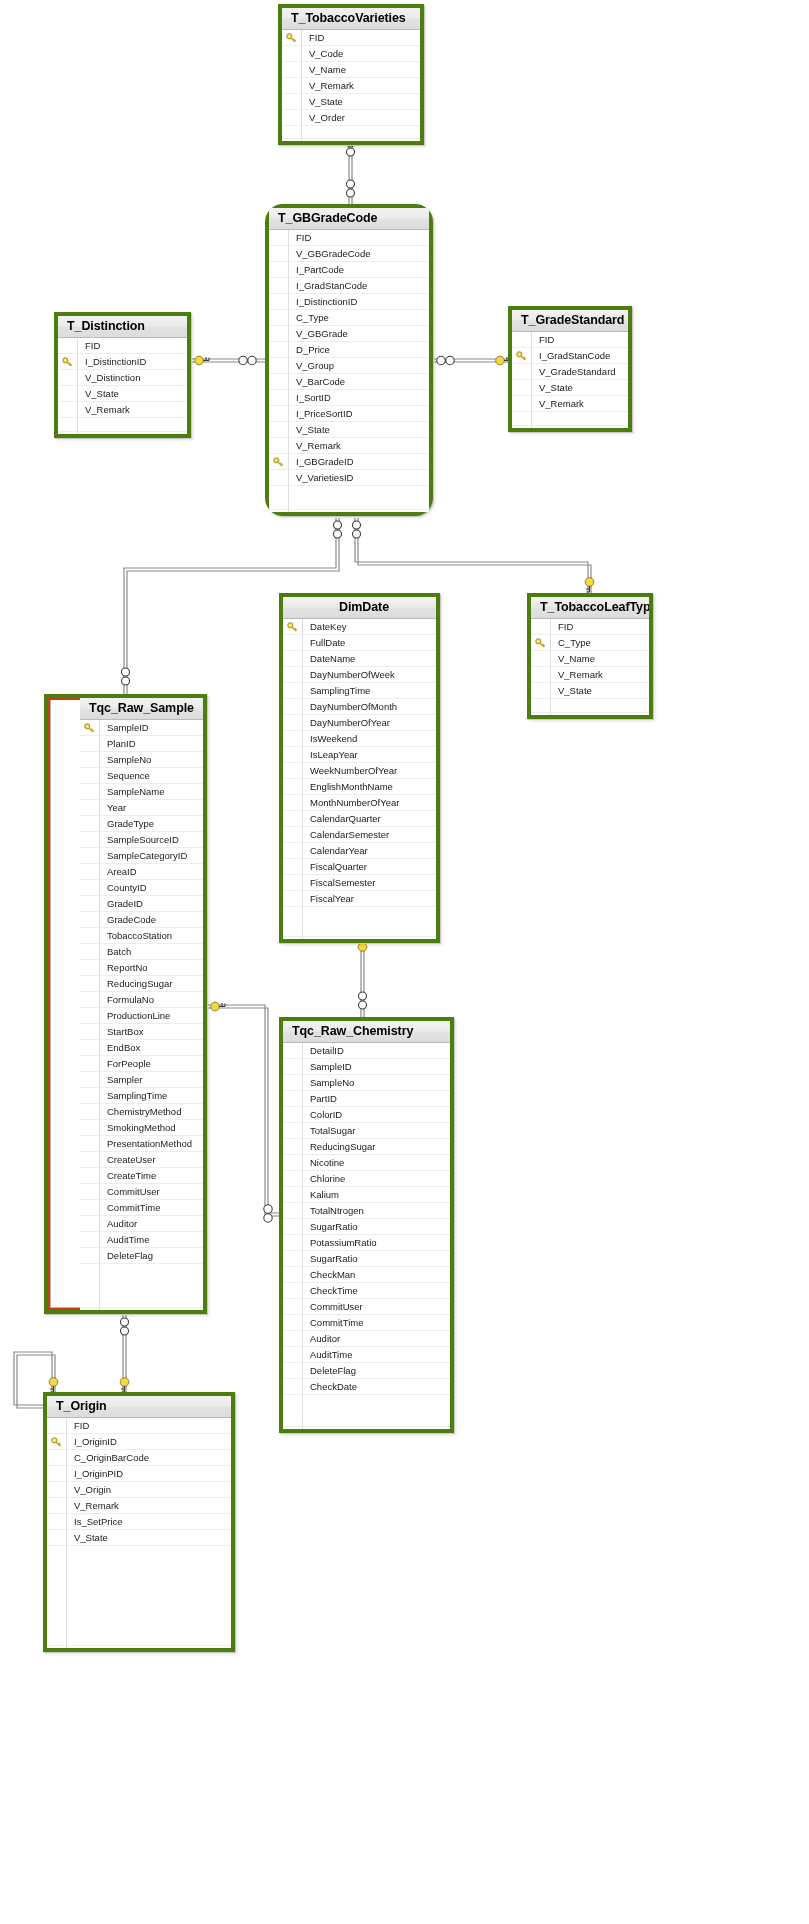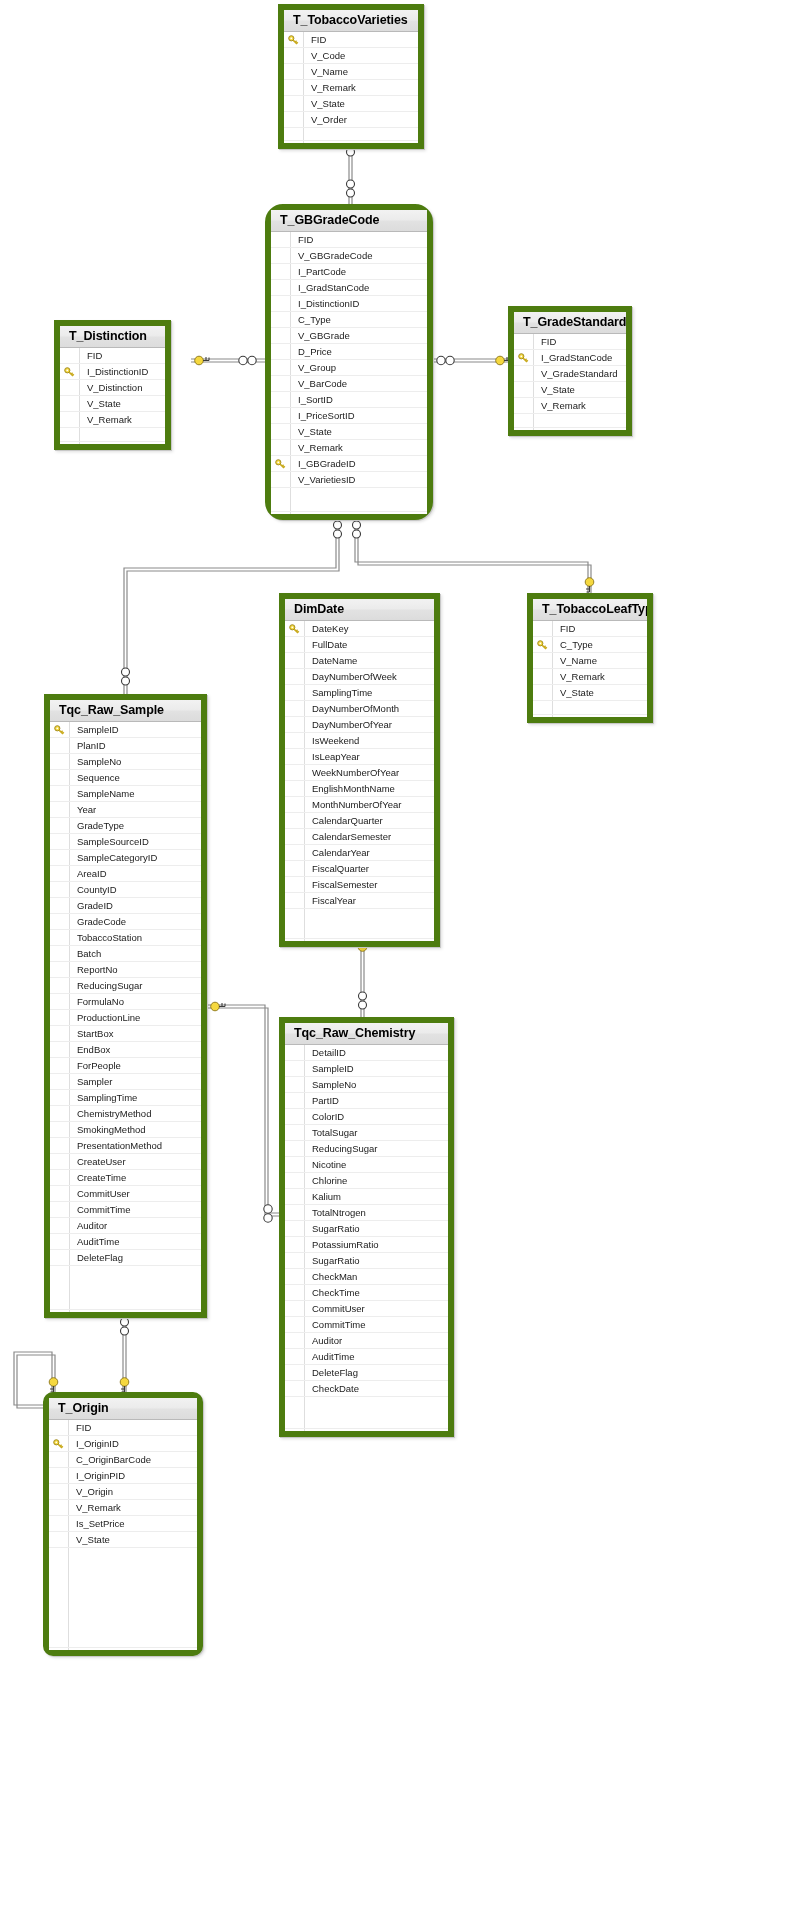--- a/index.html
+++ b/index.html
@@ -8,21 +8,21 @@
     font-family:"Liberation Sans", sans-serif;
     -webkit-font-smoothing:none;
   }
   #canvas{position:absolute;left:0;top:0;width:809px;height:1924px;}
   svg#links{position:absolute;left:0;top:0;width:809px;height:1924px;overflow:visible;}
 
   
   .tbl{
     position:absolute;
     background:#c2410c;
-    border:6px solid #4d7c0f;
+    border:4px solid #4d7c0f;
     box-shadow:1px 1px 0 0 #c8c8c8, 2px 2px 3px rgba(0,0,0,.13);
     box-sizing:border-box;
     z-index:5;
   }
   .tbl .inner{
     position:absolute;left:2px;top:2px;right:2px;bottom:2px;
     border:1px solid #b4b4b4;border-top:none;box-sizing:border-box;
     background:#fff;
   }
   .tbl .hdr{
@@ -250,21 +250,21 @@
         <span class="rlabel">I_GBGradeID</span>
       </div>
       <div class="row">
           <span class="rlabel">V_VarietiesID</span>
         </div>
       <div class="row pad" style="height:24px;"></div>
     </div>
     <div class="inner" style="pointer-events:none;"></div>
   </div>
 
-  <div class="tbl" style="left:54px;top:320px;width:117px;">
+  <div class="tbl" style="left:54px;top:312px;width:137px;">
     <div class="hdr">T_Distinction</div>
     <div class="body">
       <div class="keycol"></div>
       <div class="row">
           <span class="rlabel">FID</span>
         </div>
       <div class="row">
         <span class="keyicon">
             <svg width="11" height="11" viewBox="0 0 11 11">
               <circle cx="3.3" cy="3.3" r="2.6" fill="#f5d83f" stroke="#9a8318" stroke-width=".9"></circle>
@@ -312,21 +312,21 @@
           <span class="rlabel">V_State</span>
         </div>
       <div class="row">
           <span class="rlabel">V_Remark</span>
         </div>
       <div class="row pad" style="height:14px;"></div>
     </div>
     <div class="inner" style="pointer-events:none;"></div>
   </div>
 
-  <div class="tbl" style="left:279px;top:593px;width:161px;">
+  <div class="tbl" style="left:279px;top:593px;width:161px;text-align:center;">
     <div class="hdr">DimDate</div>
     <div class="body">
       <div class="keycol"></div>
       <div class="row">
         <span class="keyicon">
             <svg width="11" height="11" viewBox="0 0 11 11">
               <circle cx="3.3" cy="3.3" r="2.6" fill="#f5d83f" stroke="#9a8318" stroke-width=".9"></circle>
               <circle cx="3.3" cy="3.3" r=".9" fill="#fff"></circle>
               <path d="M5.1,5.1 L9,9 M7.2,7.2 L8.6,5.8 M8.5,8.5 L9.8,7.2" stroke="#c9aa1c" stroke-width="1.5" fill="none"></path>
             </svg>
@@ -413,21 +413,21 @@
           <span class="rlabel">V_Remark</span>
         </div>
       <div class="row">
           <span class="rlabel">V_State</span>
         </div>
       <div class="row pad" style="height:14px;"></div>
     </div>
     <div class="inner" style="pointer-events:none;"></div>
   </div>
 
-  <div class="tbl" style="left:44px;top:694px;width:163px;">
+  <div class="tbl" style="left:44px;top:694px;width:163px;padding-left:32px;">
     <div class="hdr">Tqc_Raw_Sample</div>
     <div class="body">
       <div class="keycol"></div>
       <div class="row">
         <span class="keyicon">
             <svg width="11" height="11" viewBox="0 0 11 11">
               <circle cx="3.3" cy="3.3" r="2.6" fill="#f5d83f" stroke="#9a8318" stroke-width=".9"></circle>
               <circle cx="3.3" cy="3.3" r=".9" fill="#fff"></circle>
               <path d="M5.1,5.1 L9,9 M7.2,7.2 L8.6,5.8 M8.5,8.5 L9.8,7.2" stroke="#c9aa1c" stroke-width="1.5" fill="none"></path>
             </svg>
@@ -606,21 +606,21 @@
           <span class="rlabel">DeleteFlag</span>
         </div>
       <div class="row">
           <span class="rlabel">CheckDate</span>
         </div>
       <div class="row pad" style="height:32px;"></div>
     </div>
     <div class="inner" style="pointer-events:none;"></div>
   </div>
 
-  <div class="tbl" style="left:43px;top:1392px;width:160px;border-radius:10px;">
+  <div class="tbl" style="left:43px;top:1392px;width:192px;">
     <div class="hdr">T_Origin</div>
     <div class="body">
       <div class="keycol"></div>
       <div class="row">
           <span class="rlabel">FID</span>
         </div>
       <div class="row">
         <span class="keyicon">
             <svg width="11" height="11" viewBox="0 0 11 11">
               <circle cx="3.3" cy="3.3" r="2.6" fill="#f5d83f" stroke="#9a8318" stroke-width=".9"></circle>

